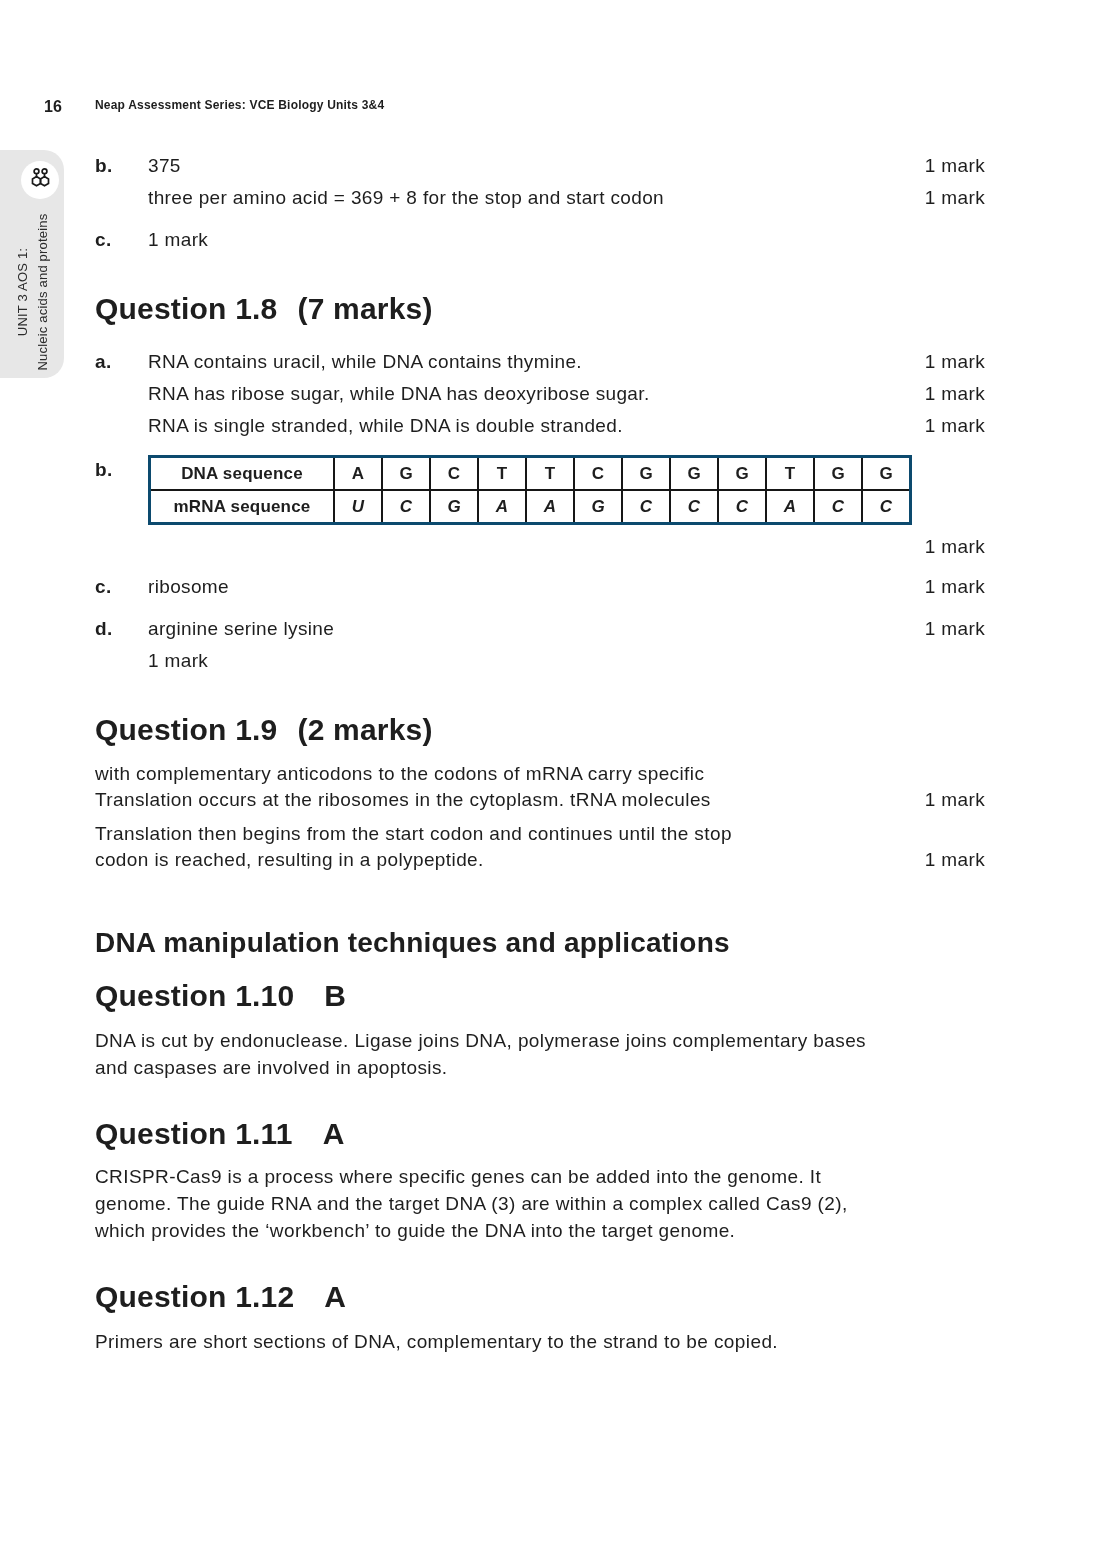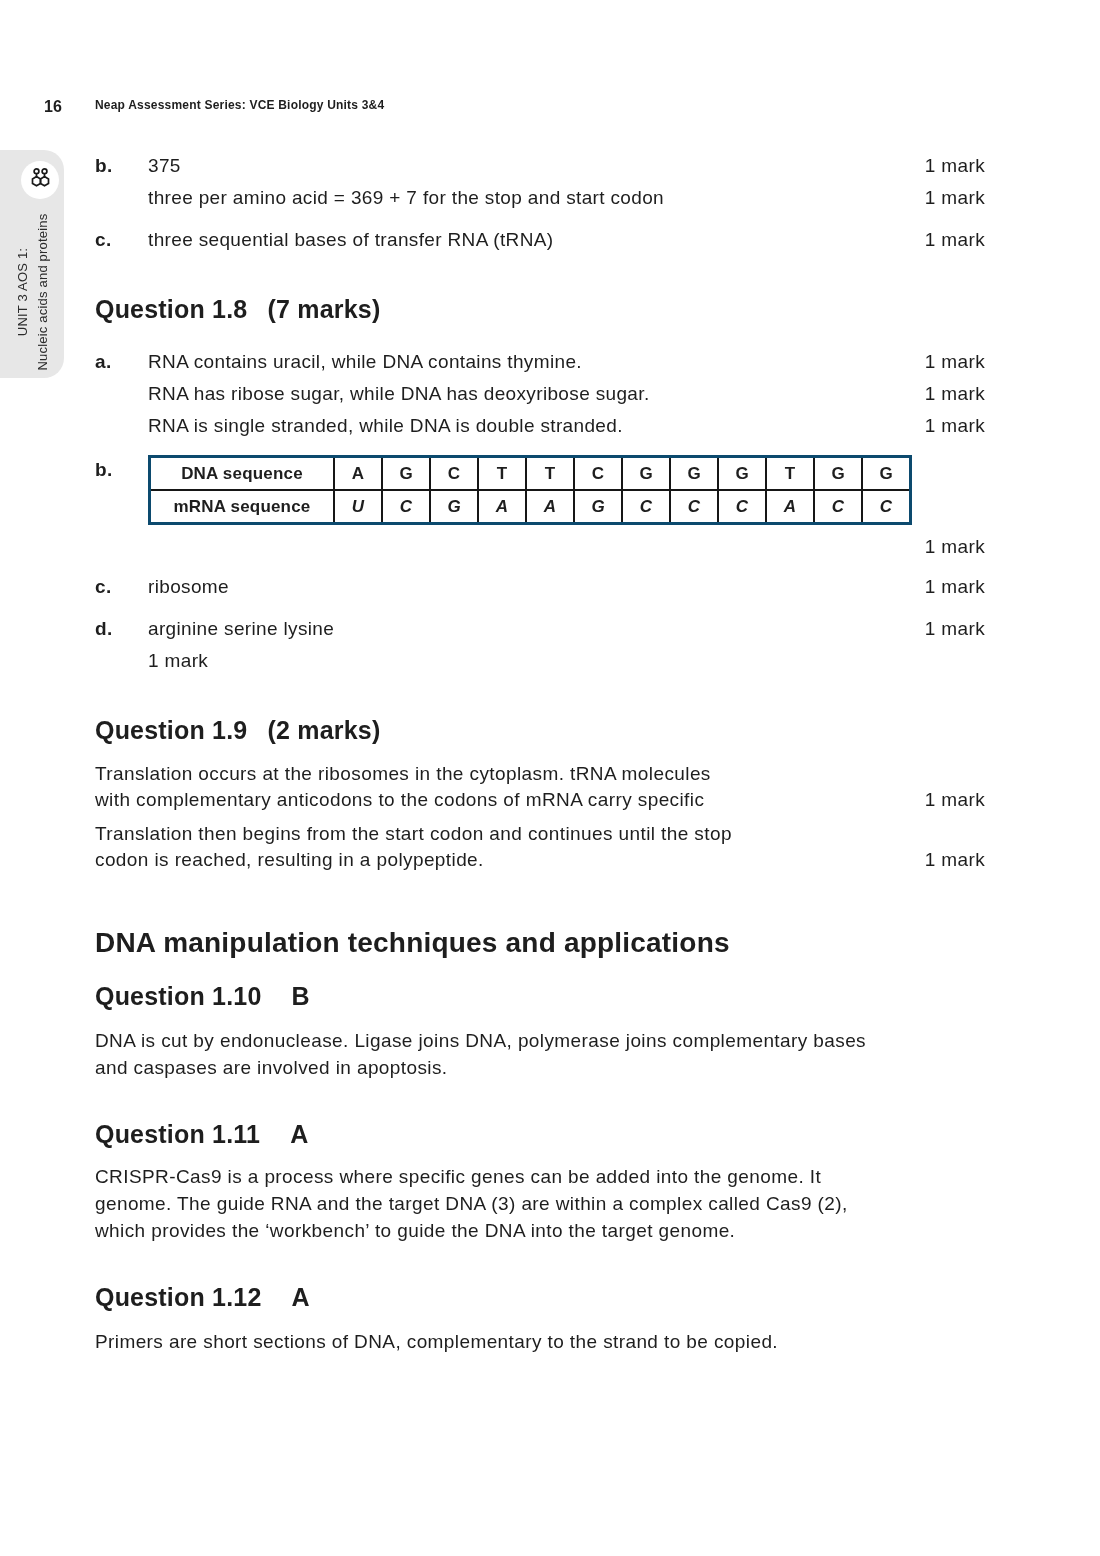--- a/index.html
+++ b/index.html
@@ -31,21 +31,21 @@
     white-space:nowrap;text-align:center;
     font-size:13px;line-height:1.5;font-weight:500;color:#2b2b2b;letter-spacing:.2px;
   }
   
   .main{position:absolute;left:95px;top:128px;width:890px;}
   .answer-row{display:flex;align-items:flex-start;line-height:32px;font-size:19px;letter-spacing:.35px;}
   .answer-row .lbl{width:53px;flex:0 0 53px;font-weight:700;}
   .answer-row .txt{flex:1;padding-right:16px;}
   .answer-row .mark{white-space:nowrap;}
   .mark{font-size:19px;letter-spacing:.35px;color:#1e1e1e;}
-  .q-heading{display:flex;align-items:center;font-size:25px;font-weight:800;letter-spacing:.2px;line-height:34px;}
+  .q-heading{display:flex;align-items:center;font-size:30px;font-weight:800;letter-spacing:.2px;line-height:34px;}
   .q-heading .q-marks{margin-left:20px;}
   .q-heading .q-answer{margin-left:30px;}
   .section-heading{font-size:28px;font-weight:800;letter-spacing:.2px;line-height:40px;}
   
   .para-row{display:flex;align-items:flex-end;}
   .para-lines{flex:1;font-size:19px;line-height:26px;letter-spacing:.4px;}
   .para-row .mark{line-height:26px;}
   .plain-para{font-size:19px;line-height:27px;letter-spacing:.4px;}
   
   .table-row{display:flex;align-items:flex-start;}
@@ -92,26 +92,25 @@
 
   <div class="main">
 
     <div class="answer-row">
       <div class="lbl">b.</div>
       <div class="txt">375</div>
       <div class="mark">1 mark</div>
     </div>
     <div class="answer-row">
       <div class="lbl"></div>
-      <div class="txt">three per amino acid = 369 + 7 for the stop and start codon</div>
+      <div class="txt">three per amino acid = 369 + 8 for the stop and start codon</div>
       <div class="mark">1 mark</div>
     </div>
     <div class="answer-row mt10">
       <div class="lbl">c.</div>
-      <div class="txt">three sequential bases of transfer RNA (tRNA)</div>
       <div class="mark">1 mark</div>
     </div>
 
     <div class="q-heading mt36">
       <span>Question 1.8</span>
       <span class="q-marks">(7 marks)</span>
     </div>
 
     <div class="answer-row mt20">
       <div class="lbl">a.</div>
@@ -187,22 +186,22 @@
       <div class="mark">1 mark</div>
     </div>
 
     <div class="q-heading mt36">
       <span>Question 1.9</span>
       <span class="q-marks">(2 marks)</span>
     </div>
 
     <div class="para-row mt14">
       <div class="para-lines">
+        <div>with complementary anticodons to the codons of mRNA carry specific</div>
         <div>Translation occurs at the ribosomes in the cytoplasm. tRNA molecules</div>
-        <div>with complementary anticodons to the codons of mRNA carry specific</div>
       </div>
       <div class="mark">1 mark</div>
     </div>
     <div class="para-row mt8">
       <div class="para-lines">
         <div>Translation then begins from the start codon and continues until the stop</div>
         <div>codon is reached, resulting in a polypeptide.</div>
       </div>
       <div class="mark">1 mark</div>
     </div>

